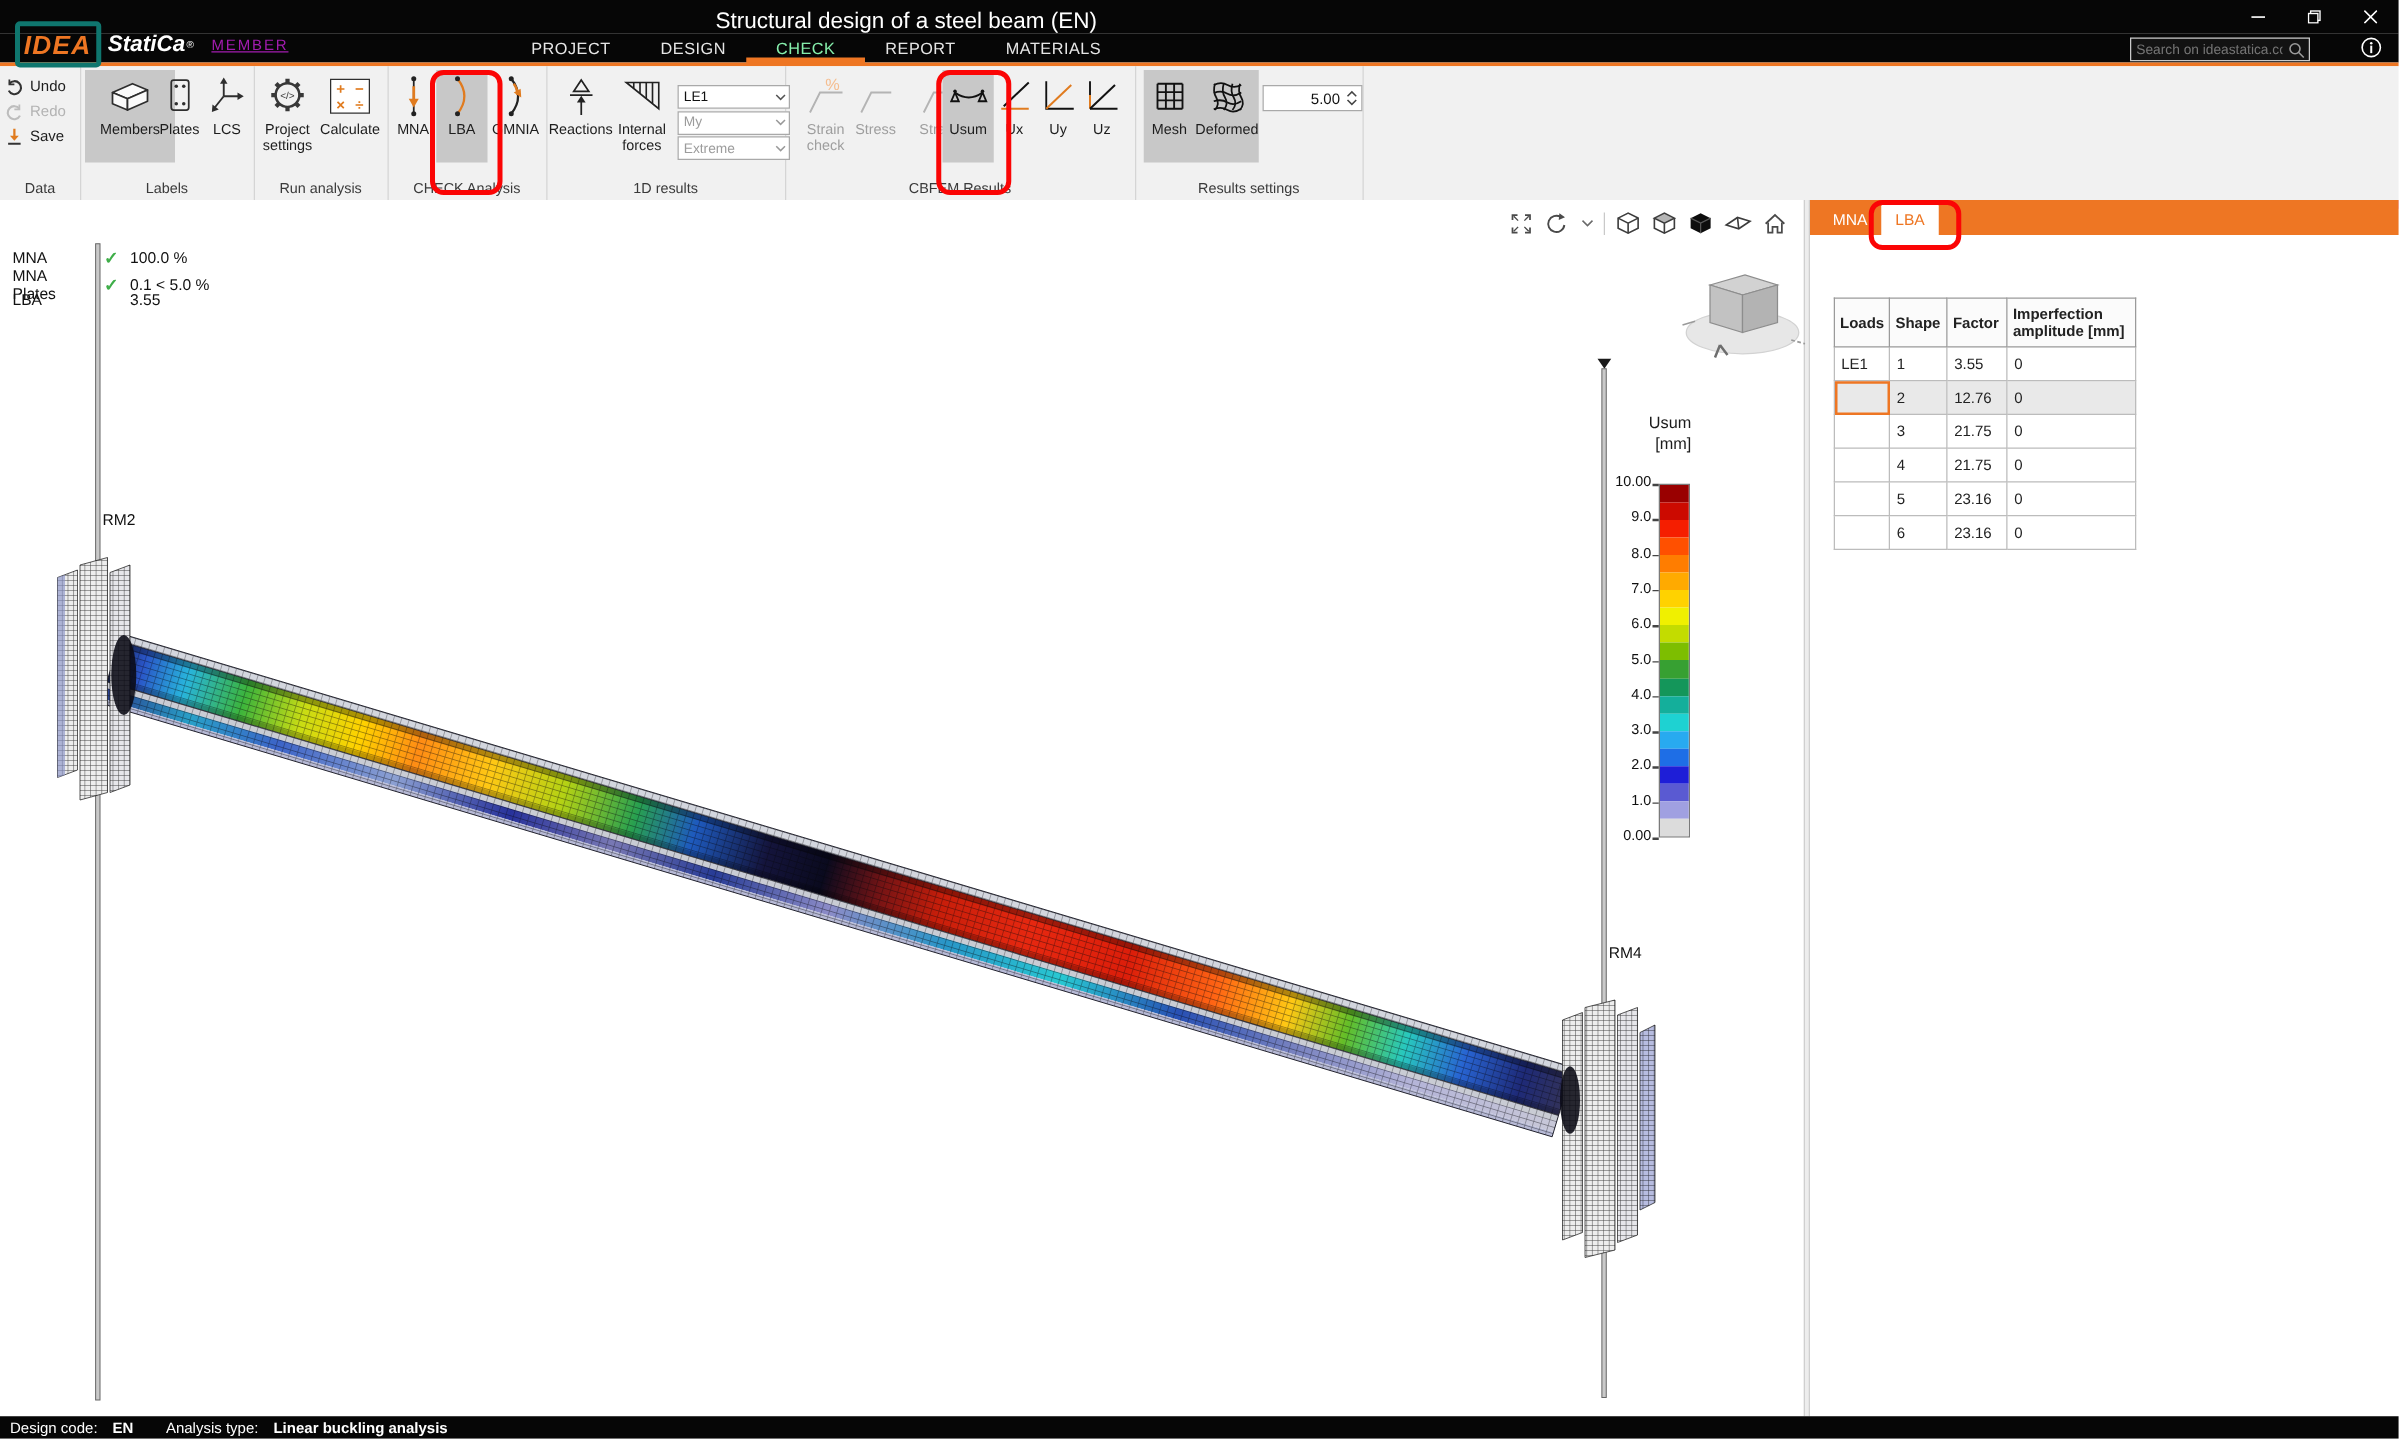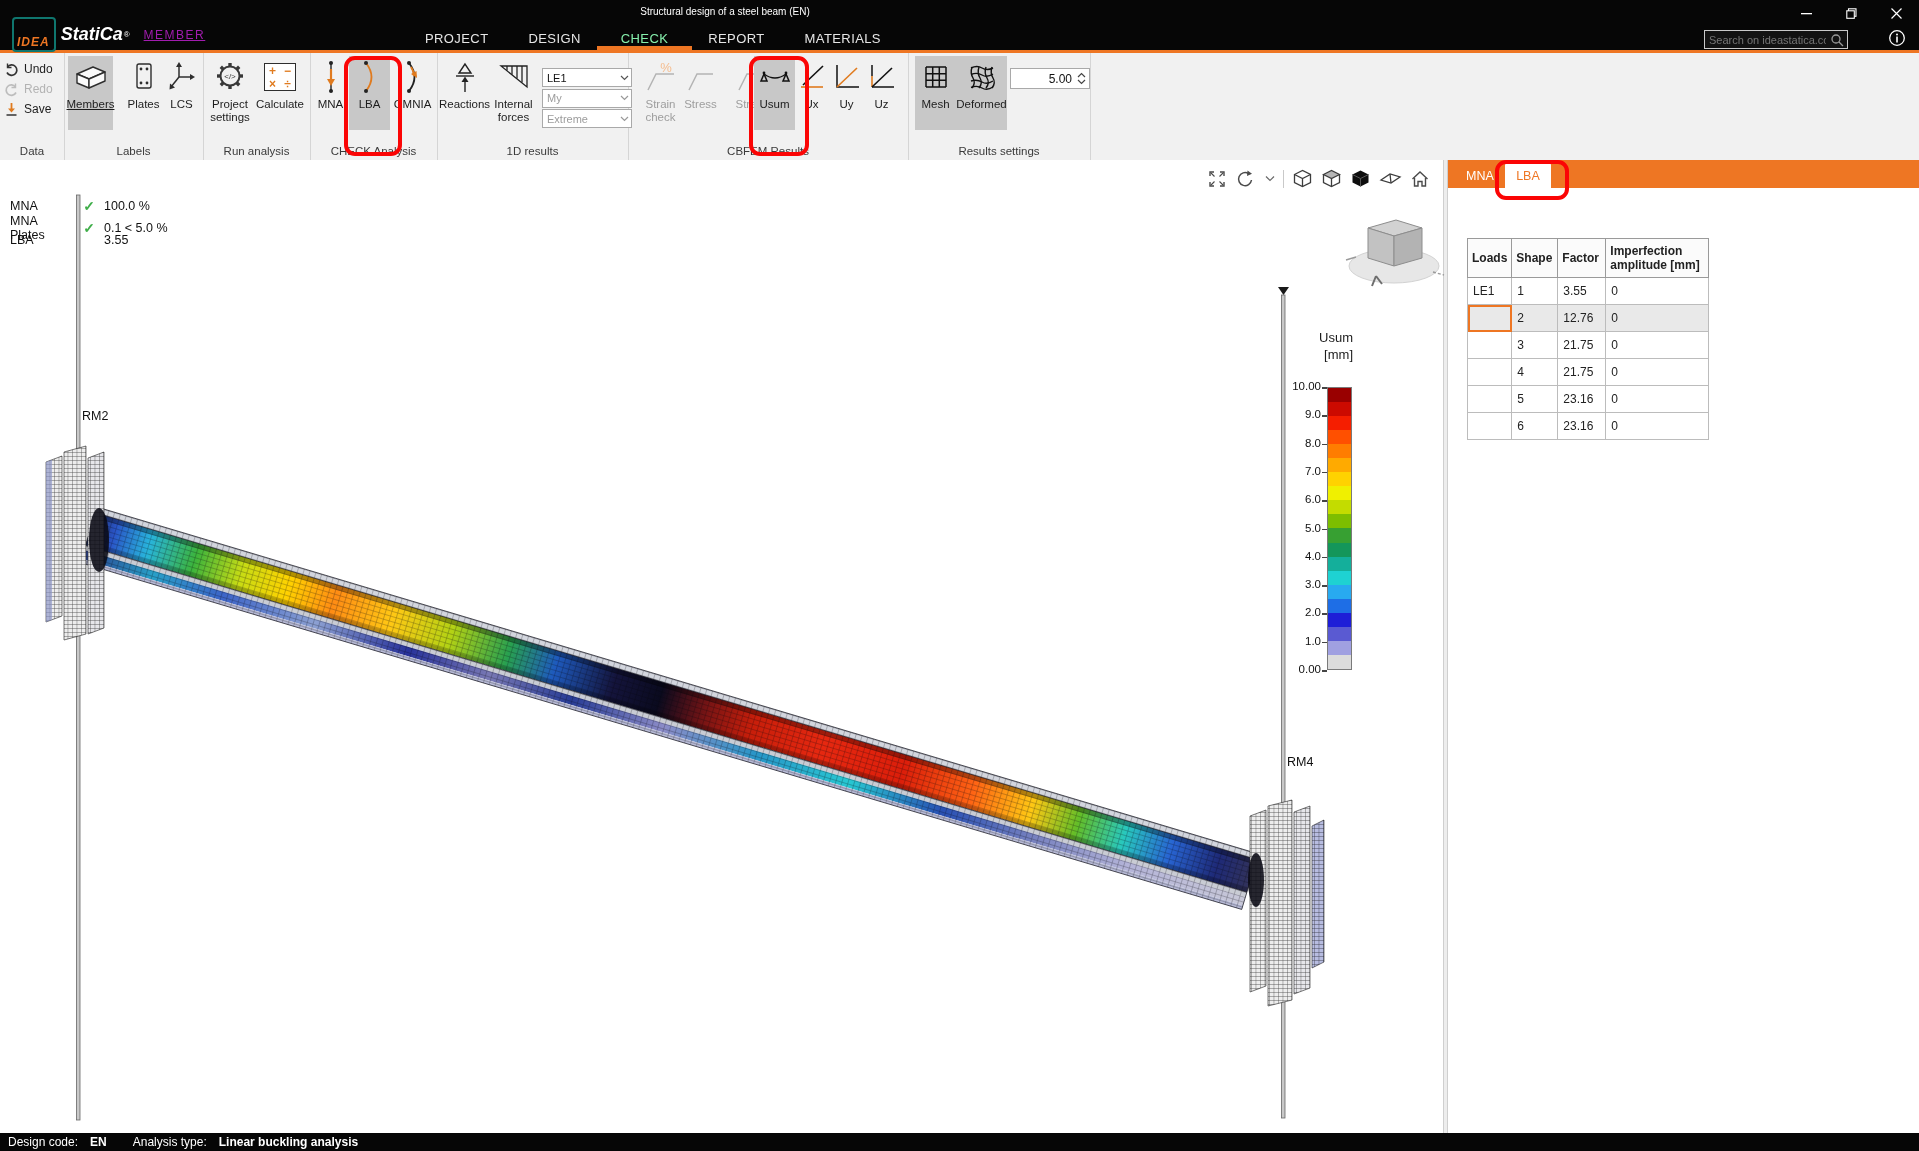--- a/index.html
+++ b/index.html
@@ -1,29 +1,29 @@
 <!DOCTYPE html>
 <html><head>
 <meta charset="utf-8">
 <style>
   html,body{margin:0;padding:0;}
   body{width:1919px;height:1151px;position:relative;overflow:hidden;background:#fff;
        font-family:"Liberation Sans",sans-serif;-webkit-font-smoothing:antialiased;}
   
   .titlebar{position:absolute;left:0;top:0;width:100%;height:27px;background:#060606;}
   .window-title{position:absolute;left:725px;top:6px;transform:translateX(-50%);
-    color:#fff;font-size:10px;white-space:nowrap;}
+    color:#fff;font-size:18px;white-space:nowrap;}
   .win-controls{position:absolute;right:0;top:0;display:flex;}
   .win-btn{width:45px;height:27px;display:flex;align-items:center;justify-content:center;}
   
   .menubar{position:absolute;left:0;top:27px;width:100%;height:23px;background:#060606;}
   .accent-line{position:absolute;left:0;top:50px;width:100%;height:3px;background:#ee7623;}
   .brand{position:absolute;left:12px;top:17px;display:flex;align-items:center;z-index:5;}
-  .brand-idea{border:2px solid #0f766e;border-radius:4px;color:#ee7623;font-style:italic;
-    font-weight:bold;font-size:12px;padding:16px 4px 1px 3px;letter-spacing:1px;}
+  .brand-idea{border:4px solid #0f766e;border-radius:4px;color:#ee7623;font-style:italic;
+    font-weight:bold;font-size:21px;padding:4px 4px 1px 3px;letter-spacing:1px;}
   .brand-statica{color:#fff;font-style:italic;font-weight:bold;font-size:18px;margin-left:5px;}
   .brand-reg{color:#fff;font-size:8px;vertical-align:super;margin-left:1px;}
   .brand-product{color:#a21caf;font-size:12px;margin-left:14px;letter-spacing:1.5px;text-decoration:underline;}
   .menu-items{position:absolute;left:425px;top:4px;display:flex;gap:40px;color:#e6e6e6;
     font-size:13px;letter-spacing:.4px;}
   .menu-item{position:relative;}
   .menu-item.active{color:#86efac;}
   .menu-item.active::after{content:"";position:absolute;left:-24px;right:-24px;bottom:-6px;
     height:6px;background:#ee7623;}
   .search-wrap{position:absolute;right:71px;top:3px;width:142px;height:17px;
@@ -190,21 +190,21 @@
           <path d="M7.5,1 V9" stroke="#e07b1f" stroke-width="1.8" fill="none"></path>
           <path d="M4,6.5 L7.5,10.5 L11,6.5 Z" fill="#e07b1f"></path>
           <path d="M2.5,13 H12.5" stroke="#333" stroke-width="1.5"></path>
         </svg>
       <span>Save</span>
     </div>
     <div class="rgroup-label">Data</div>
   </div>
 
   <div class="rgroup" style="left:64px;width:139px;">
-    <div class="rbtn selected" style="left:4px;width:45px;text-decoration:underline;">
+    <div class="rbtn selected" style="left:4px;width:72px;">
       <span class="ric">
         <svg width="36" height="30" fill="#fafafa" stroke="#2e2e2e" stroke-width="1.4" stroke-linejoin="round">
             <polygon points="4,12 20,5 32,10 16,17"></polygon>
             <polygon points="4,12 16,17 16,26 4,21"></polygon>
             <polygon points="16,17 32,10 32,19 16,26"></polygon>
           </svg>
       </span>
       <span>Members</span>
     </div>
     <div class="rbtn" style="left:61px;width:37px;">

